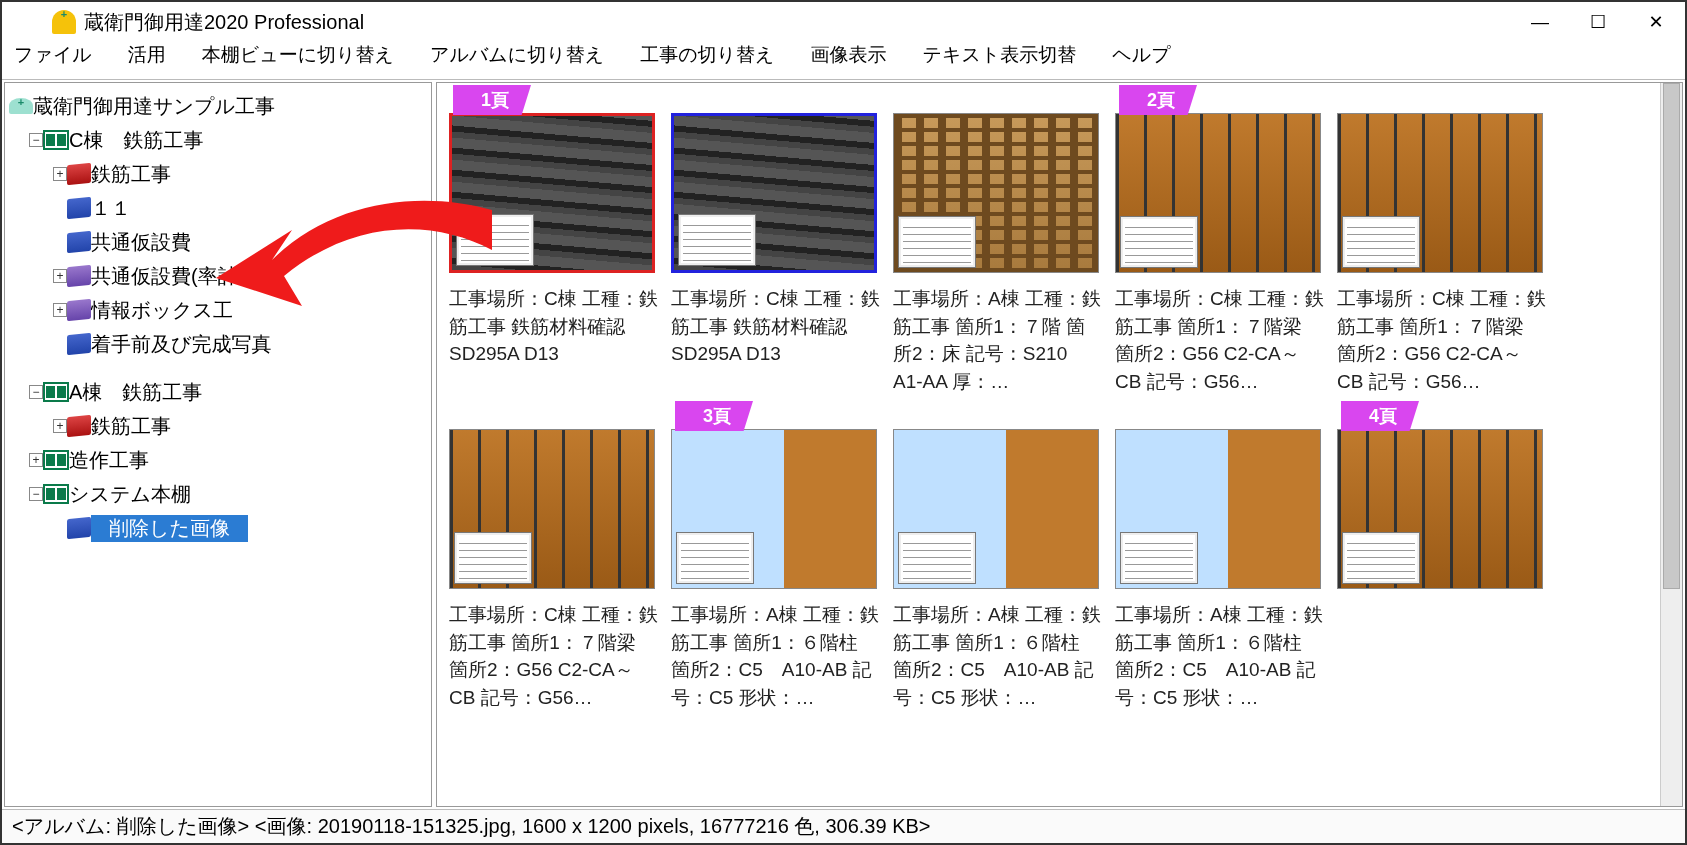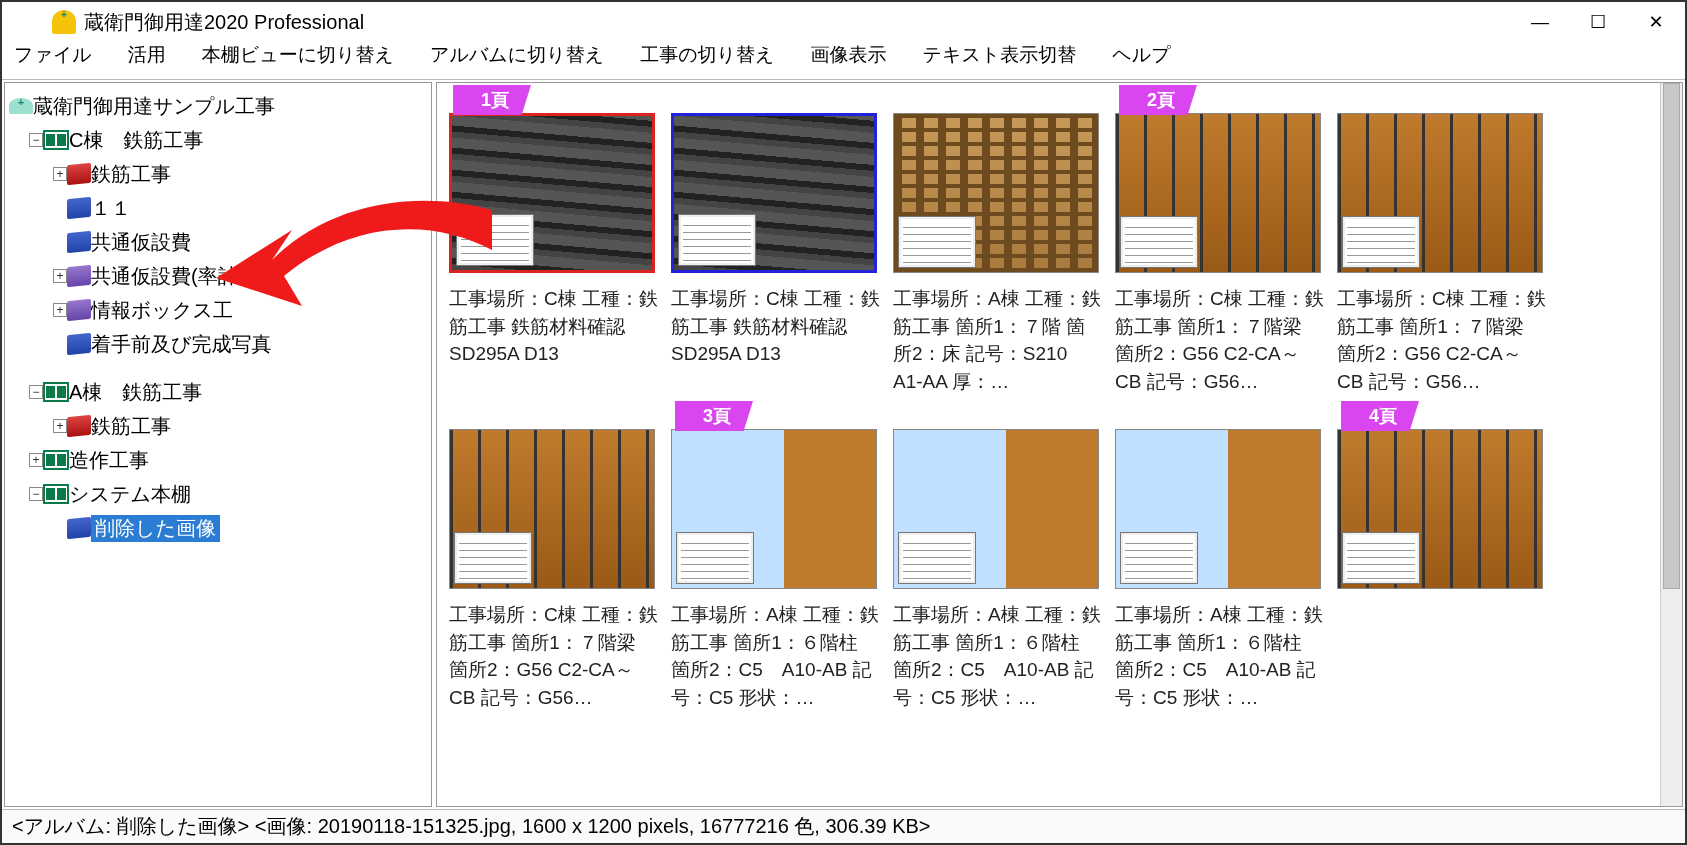--- a/index.html
+++ b/index.html
@@ -14,21 +14,21 @@
 
 .menubar { height: 38px; display: flex; padding: 0 12px; gap: 36px; background: #fff; border-bottom: 1px solid #bbb; font-size: 19px; }
 .menubar .menu-item { white-space: nowrap; }
 
 .body { flex: 1; display: flex; min-height: 0; position: relative; }
 
 .tree-panel { width: 428px; border: 1px solid #999; margin: 2px; padding: 6px 4px; overflow: auto; background: #fff; position: relative; }
 .tree-row { display: flex; align-items: center; height: 34px; white-space: nowrap; font-size: 20px; }
 .tree-toggle { width: 14px; height: 14px; border: 1px solid #888; background: #fff; display: inline-flex; align-items: center; justify-content: center; font-size: 12px; line-height: 1; color: #333; }
 .tree-spacer { width: 14px; display: inline-block; }
-.tree-label.selected { background: #2b7cd3; color: #fff; padding: 0 4px; }
+.tree-label.selected { background: #2b7cd3; color: #fff; padding: 0 18px; }
 .indent-1 { margin-left: 20px; }
 .indent-2 { margin-left: 44px; }
 
 .icon-book { width: 24px; height: 20px; display: inline-block; transform: skewY(-6deg); border-radius: 2px; }
 .book-red { background: linear-gradient(#d44, #a11); }
 .book-blue { background: linear-gradient(#46c, #24a); }
 .book-purple { background: linear-gradient(#97c, #64a); }
 .icon-shelf { width: 26px; height: 20px; border: 2px solid #0a7a4a; background: #fff; display: inline-flex; }
 .icon-shelf::before, .icon-shelf::after { content: ""; flex: 1; margin: 2px 1px; background: #0a7a4a; }
 .icon-helmet { width: 24px; height: 16px; background: #f5c20a; border-radius: 50% 50% 2px 2px; position: relative; }

